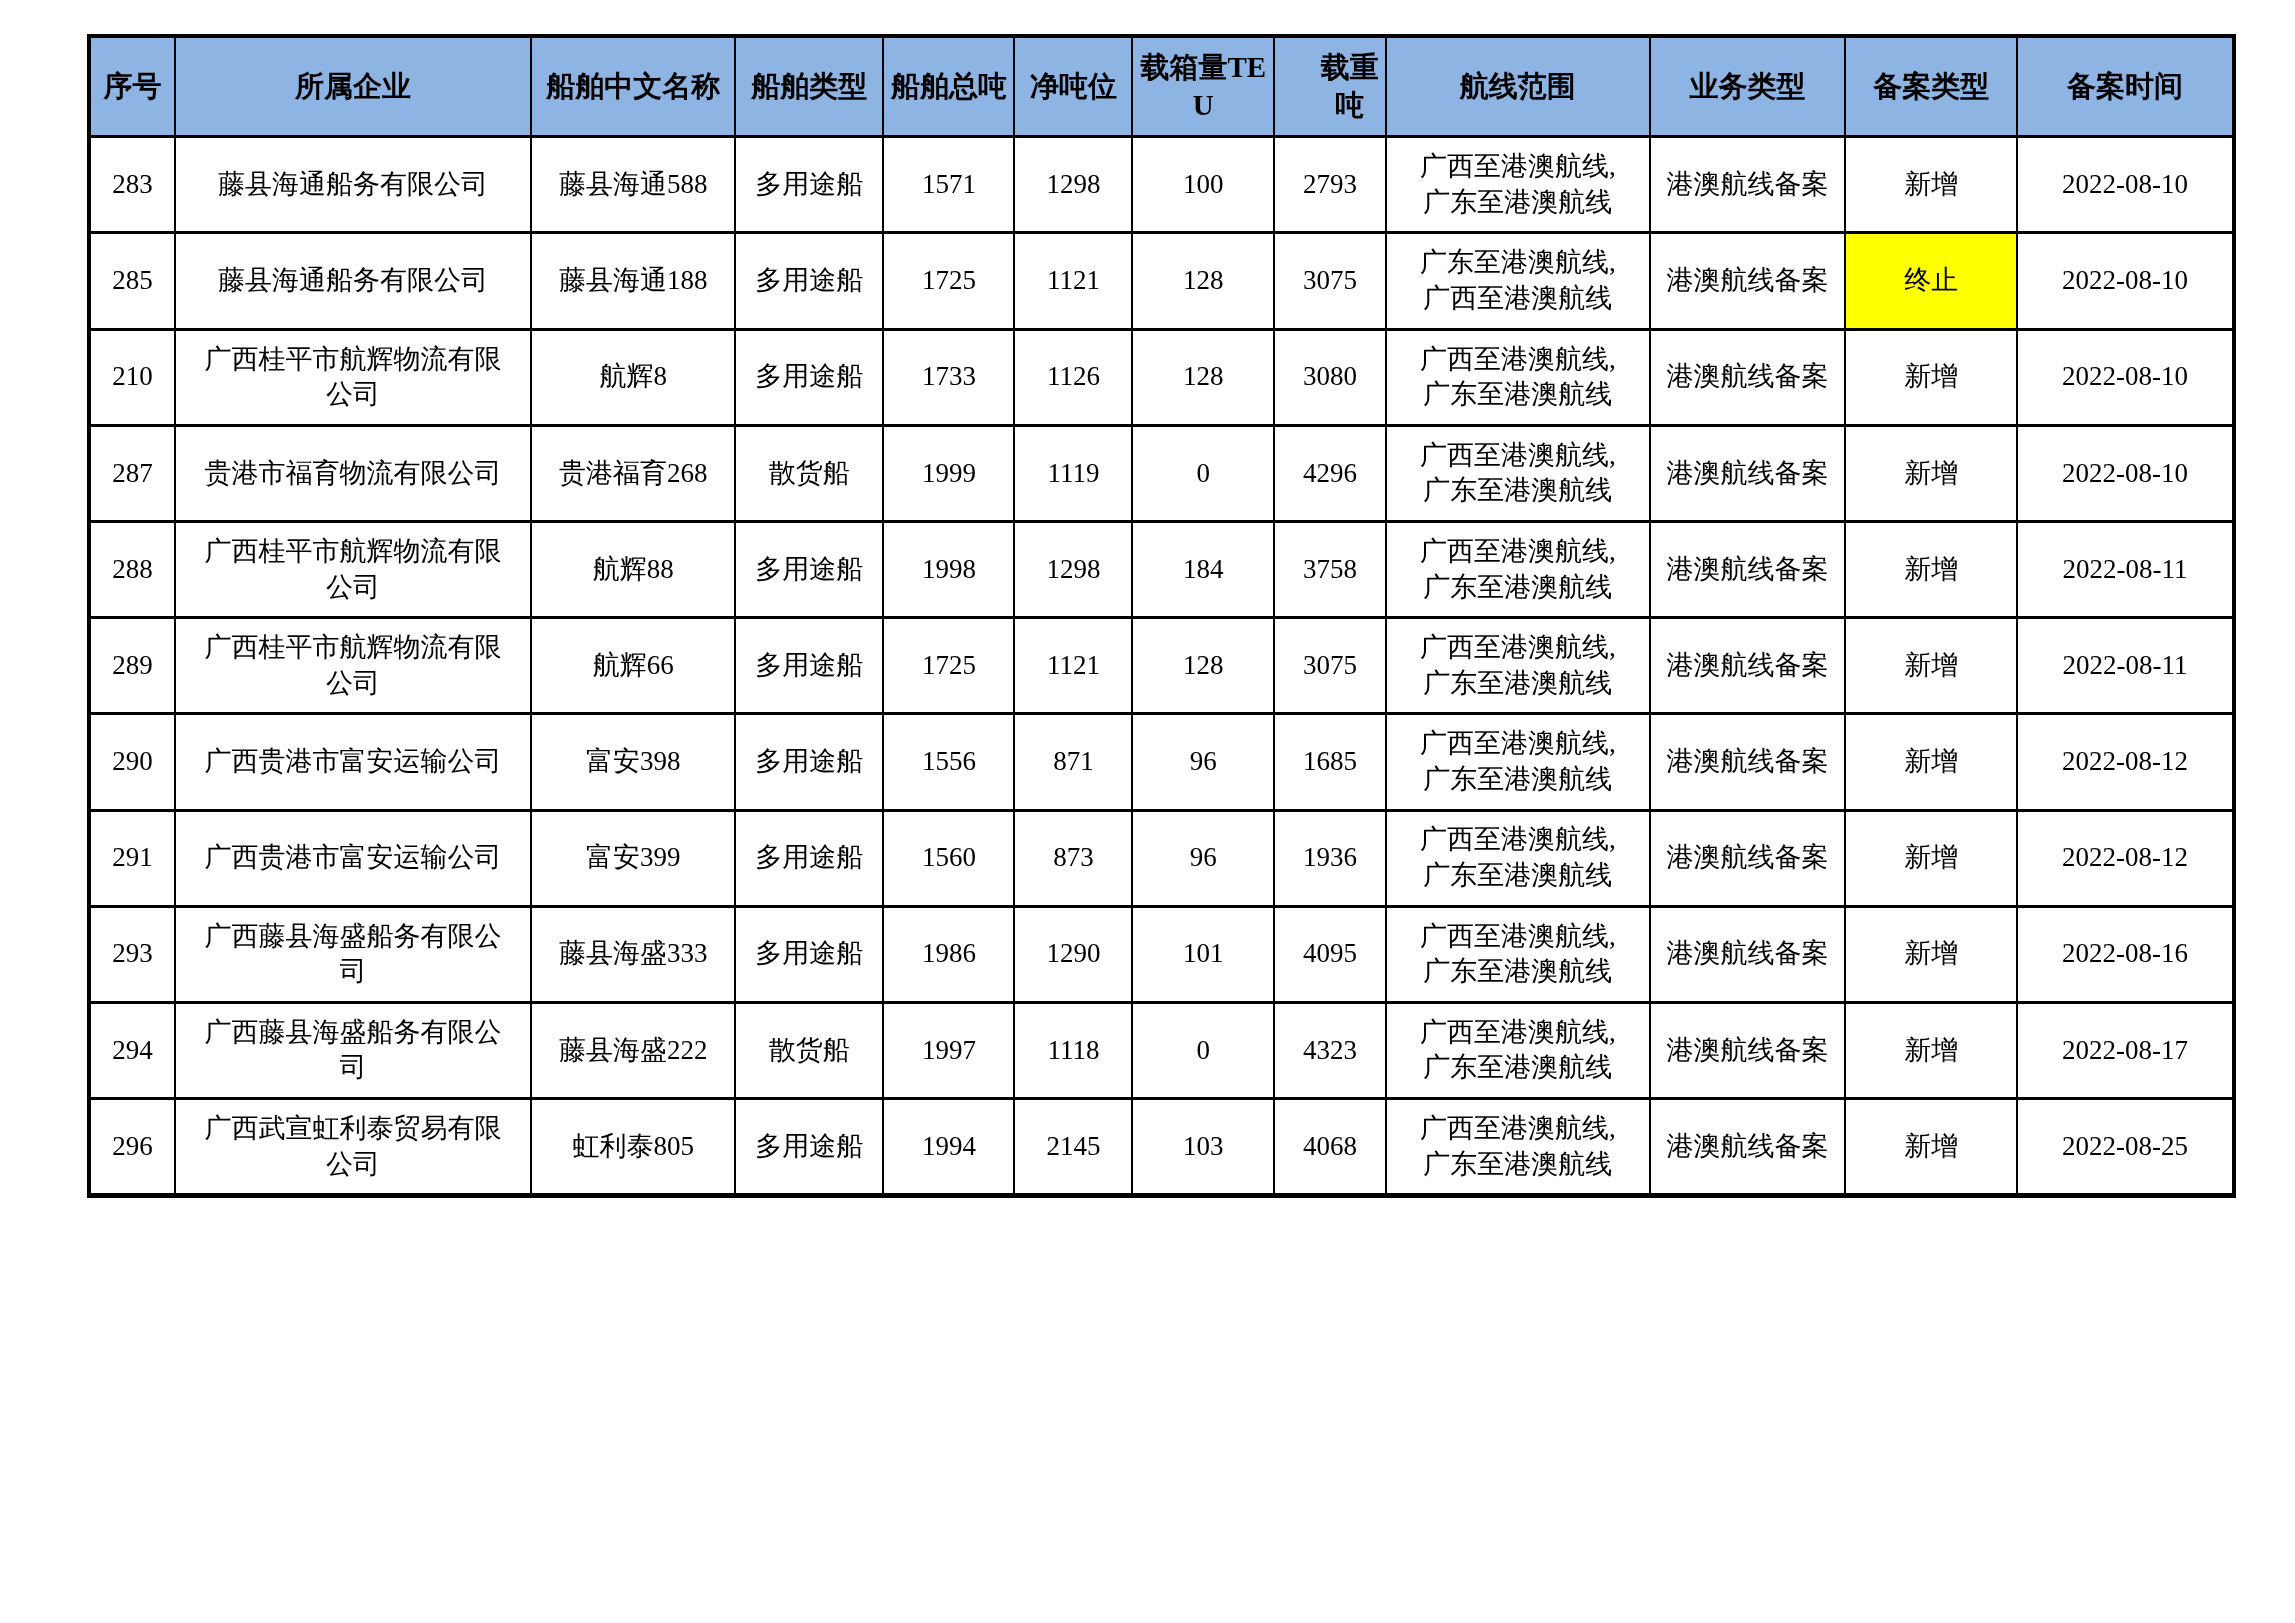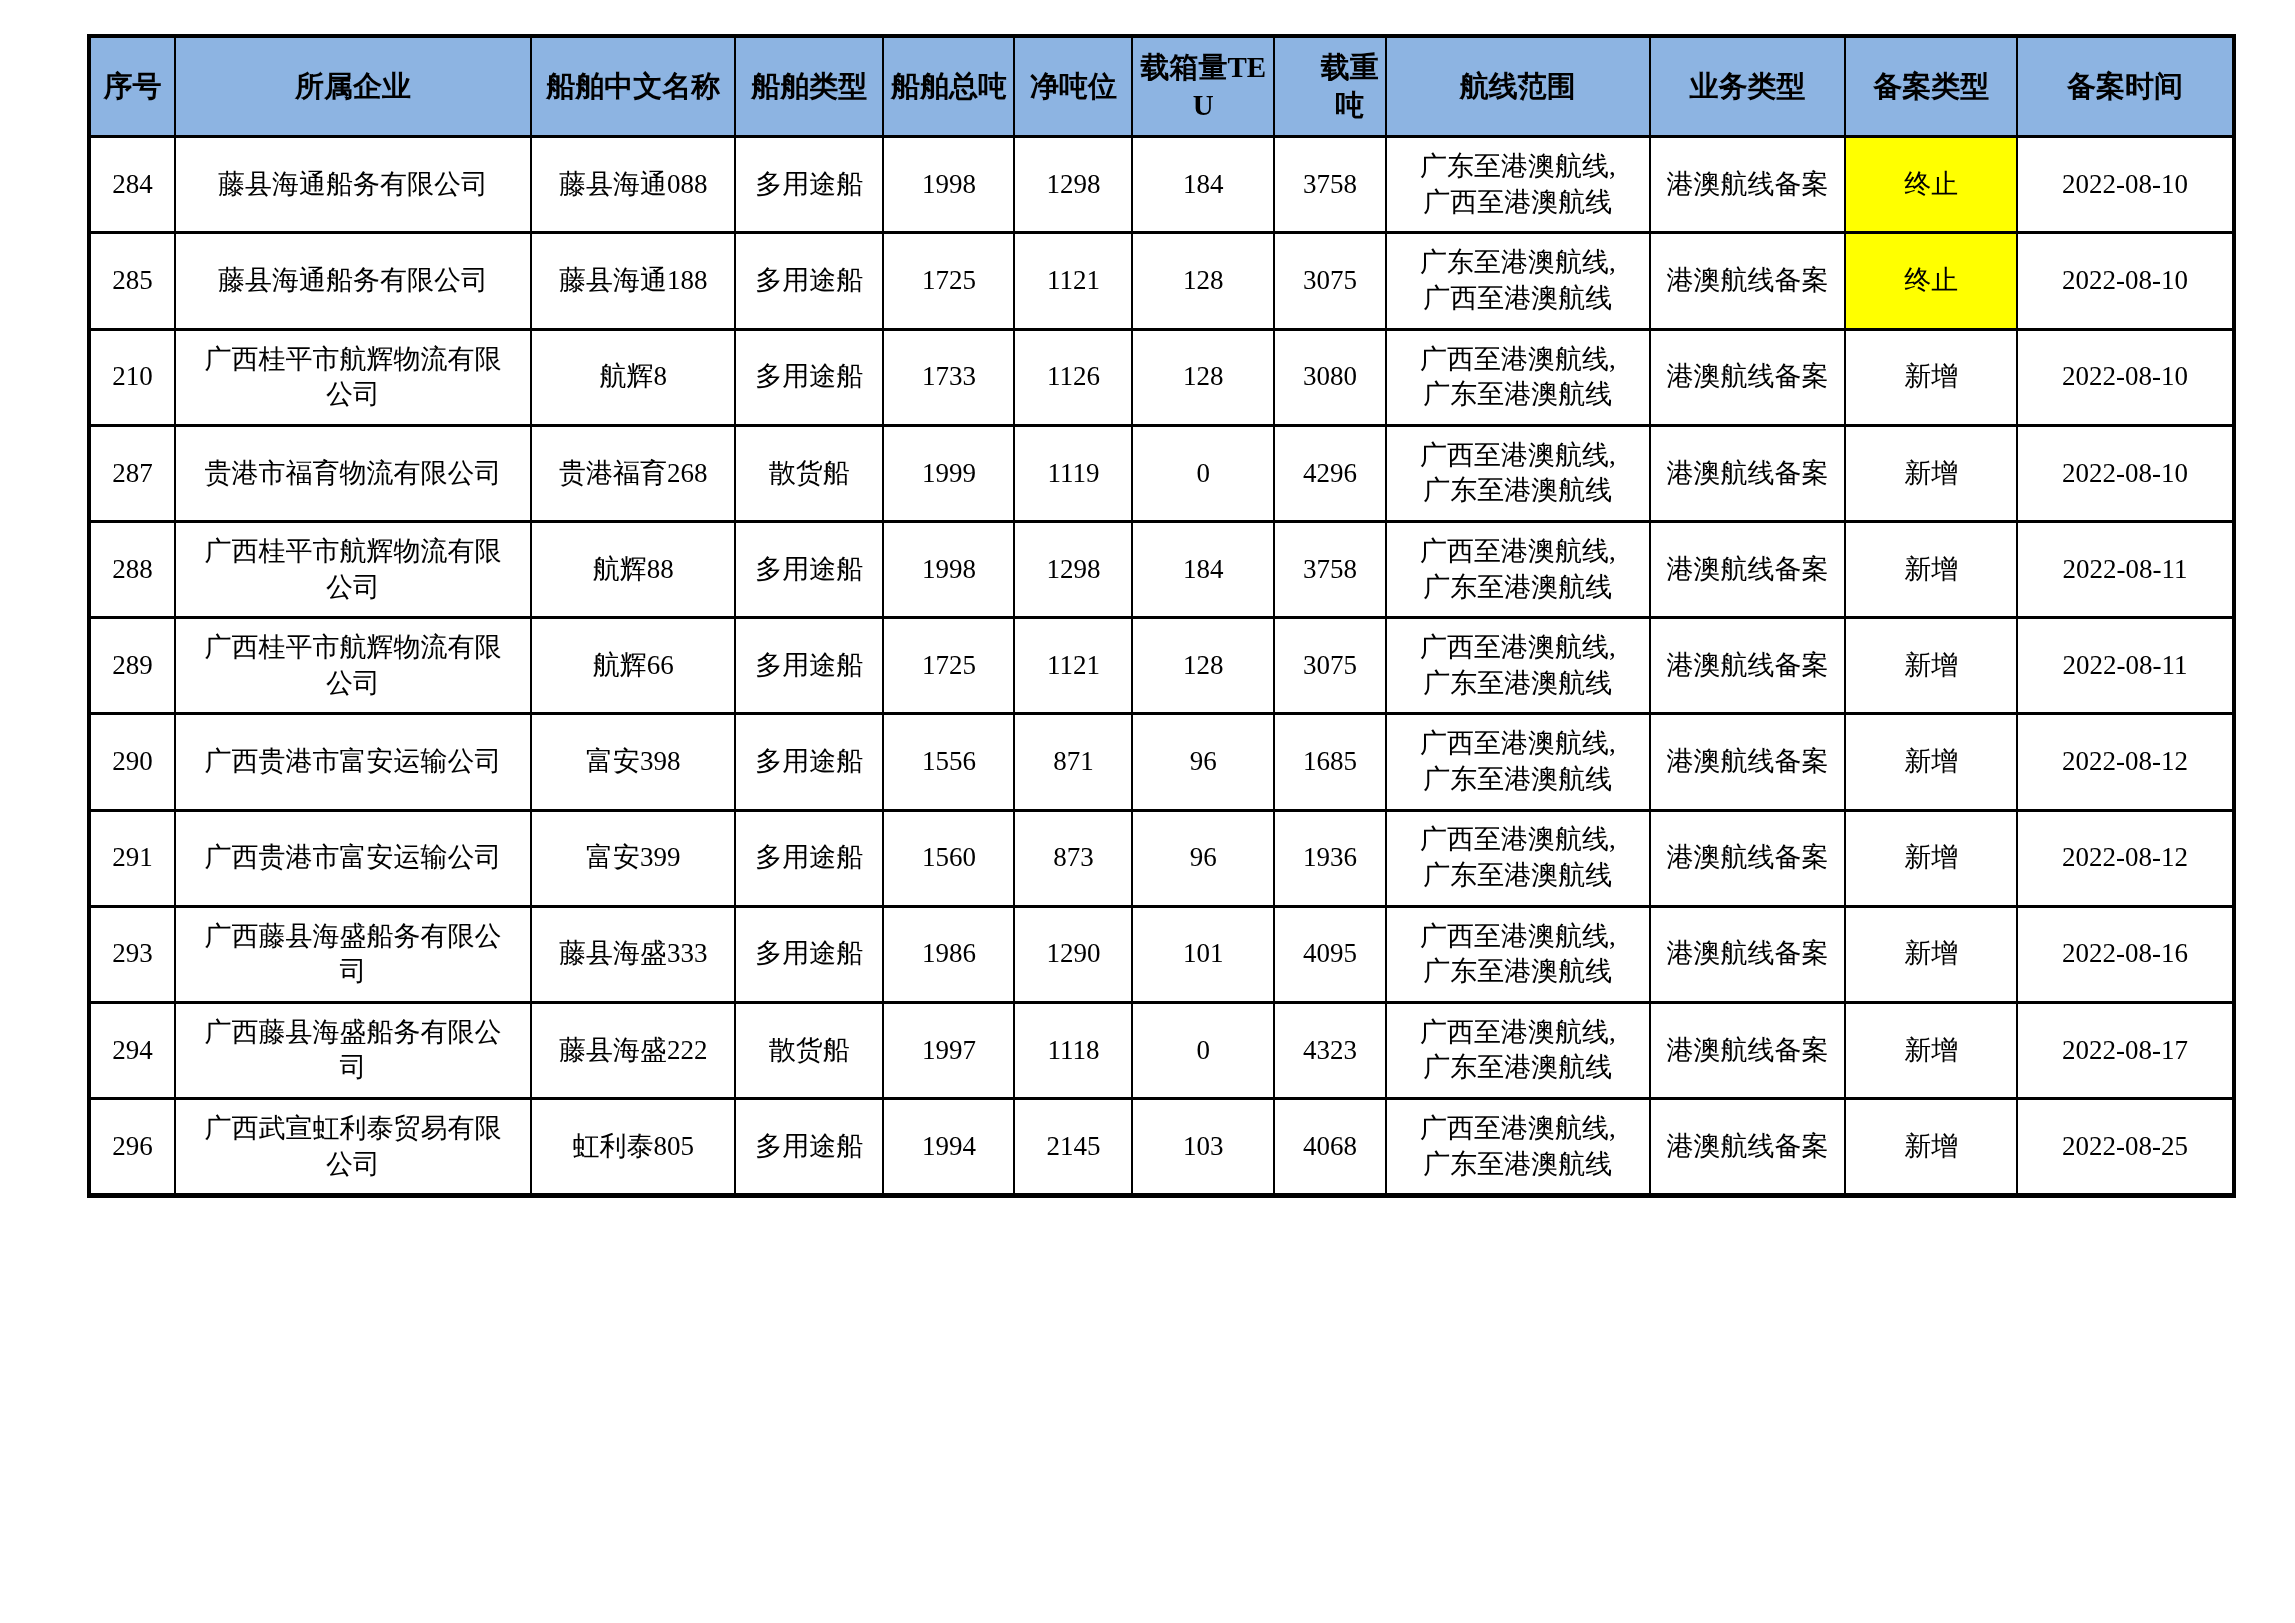--- a/index.html
+++ b/index.html
@@ -82,32 +82,32 @@
           <th style="background-color: rgb(141, 180, 226);">载箱量TEU</th>
           <th style="background-color: rgb(141, 180, 226); padding-left: 45px;">载重吨</th>
           <th style="background-color: rgb(141, 180, 226);">航线范围</th>
           <th style="background-color: rgb(141, 180, 226);">业务类型</th>
           <th style="background-color: rgb(141, 180, 226);">备案类型</th>
           <th style="background-color: rgb(141, 180, 226);">备案时间</th>
         </tr>
       </thead>
     <tbody>
         <tr>
-          <td>284</td>
+          <td>283</td>
           <td>藤县海通船务有限公司</td>
-          <td>藤县海通088</td>
-          <td>多用途船</td>
-          <td>1998</td>
+          <td>藤县海通588</td>
+          <td>多用途船</td>
+          <td>1571</td>
           <td>1298</td>
-          <td>184</td>
-          <td>3758</td>
-          <td>广东至港澳航线,
-广西至港澳航线</td>
-          <td>港澳航线备案</td>
-          <td style="background-color: rgb(255, 255, 0);">终止</td>
+          <td>100</td>
+          <td>2793</td>
+          <td>广西至港澳航线,
+广东至港澳航线</td>
+          <td>港澳航线备案</td>
+          <td>新增</td>
           <td>2022-08-10</td>
         </tr>
         <tr>
           <td>285</td>
           <td>藤县海通船务有限公司</td>
           <td>藤县海通188</td>
           <td>多用途船</td>
           <td>1725</td>
           <td>1121</td>
           <td>128</td>

